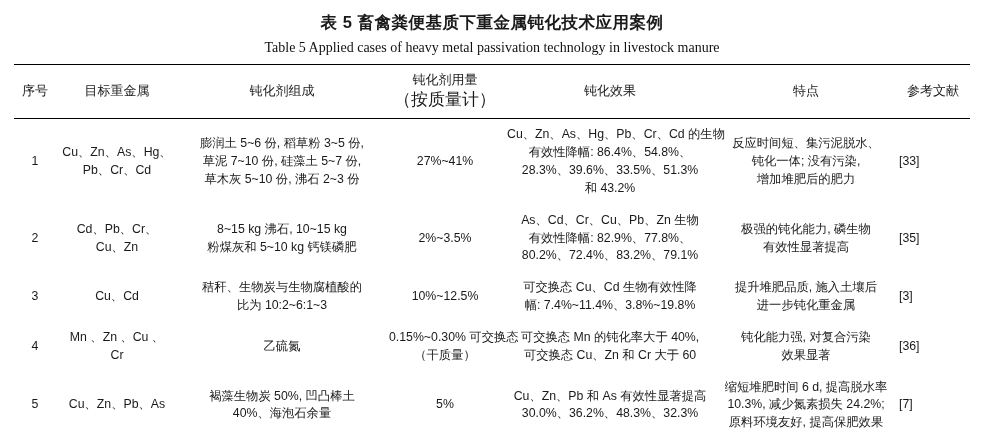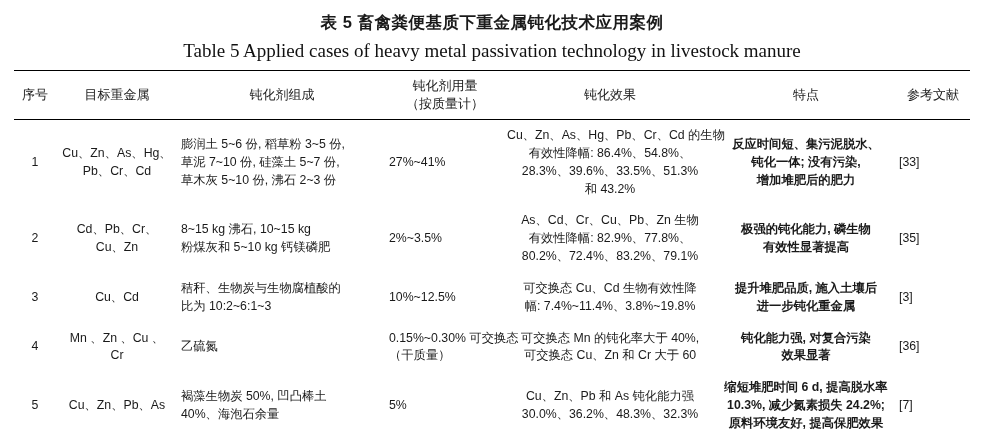--- a/index.html
+++ b/index.html
@@ -24,21 +24,21 @@
   .title-cn {
     text-align: center;
     font-size: 16.5px;
     font-weight: bold;
     letter-spacing: 0.5px;
     margin: 4px 0 6px 0;
     font-family: "Liberation Sans", "DejaVu Sans", sans-serif;
   }
   .title-en {
     text-align: center;
-    font-size: 19px;
+    font-size: 14px;
     margin: 0 0 8px 0;
     font-family: "Liberation Serif", "DejaVu Serif", serif;
     color: #111;
   }
   table.main {
     width: 956px;
     margin: 0 auto;
     border-collapse: collapse;
     table-layout: fixed;
     font-size: 12.5px;
@@ -63,29 +63,29 @@
   }
   table.main tbody td {
     vertical-align: middle;
     padding: 7px 3px 7px 3px;
     line-height: 1.45;
     font-size: 12.3px;
     font-family: "Liberation Sans", "DejaVu Sans", sans-serif;
   }
   .c-idx { width: 42px; text-align: center; }
   .c-metal { width: 122px; text-align: center; }
-  .c-comp { width: 208px; text-align: left; }
-  .c-dose { width: 118px; text-align: left; }
+  .c-comp { width: 208px; text-align: center; }
+  .c-dose { width: 118px; text-align: center; }
   .c-effect { width: 212px; text-align: center; }
-  .c-feature { width: 180px; text-align: center; font-weight: bold; }
+  .c-feature { width: 180px; text-align: center; }
   .c-ref { width: 74px; }
   .cell-lines div { white-space: nowrap; }
   .hdr-sub {
     display: block;
-    font-size: 13px;
+    font-size: 17px;
   }
 </style>
 </head>
 <body>
 
 <div class="page">
 
   <div class="title-cn">表 5  畜禽粪便基质下重金属钝化技术应用案例</div>
   <div class="title-en">Table 5  Applied cases of heavy metal passivation technology in livestock manure</div>
 
@@ -246,21 +246,21 @@
             <div>Cu、Zn、Pb、As</div>
           </td>
           <td class="c-comp cell-lines">
             <div>褐藻生物炭 50%, 凹凸棒土</div>
             <div>40%、海泡石余量</div>
           </td>
           <td class="c-dose cell-lines">
             <div>5%</div>
           </td>
           <td class="c-effect cell-lines">
-            <div>Cu、Zn、Pb 和 As 钝化能力强</div>
+            <div>Cu、Zn、Pb 和 As 有效性显著提高</div>
             <div>30.0%、36.2%、48.3%、32.3%</div>
           </td>
           <td class="c-feature cell-lines">
             <div>缩短堆肥时间 6 d, 提高脱水率</div>
             <div>10.3%, 减少氮素损失 24.2%;</div>
             <div>原料环境友好, 提高保肥效果</div>
           </td>
           <td class="c-ref cell-lines">
             <div>[7]</div>
           </td>

